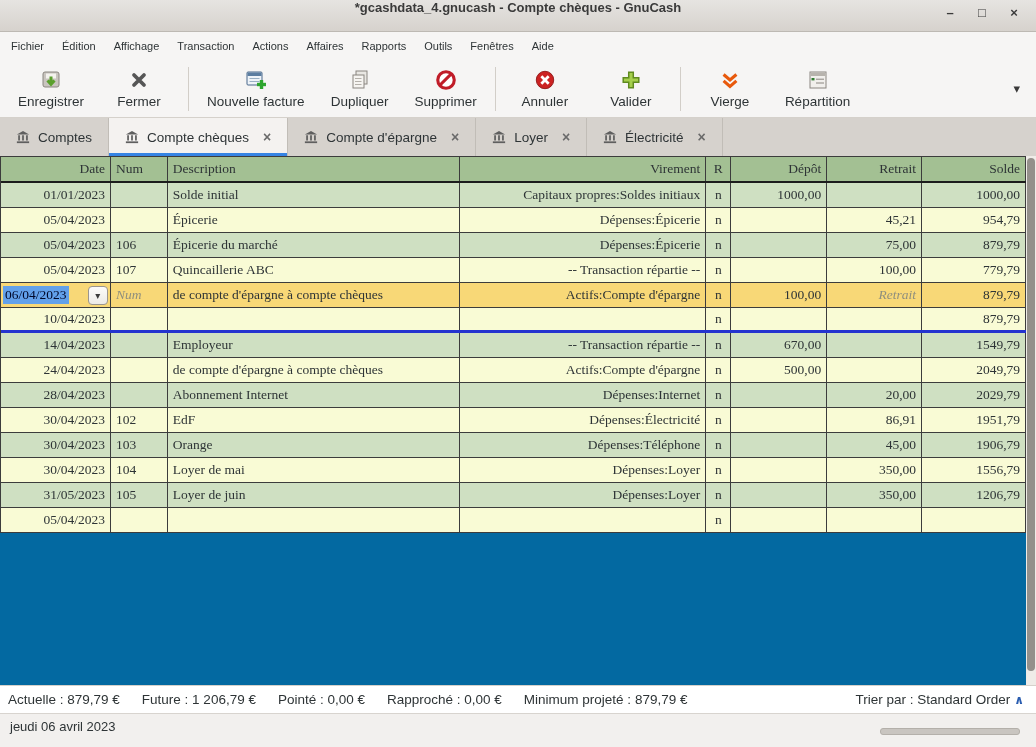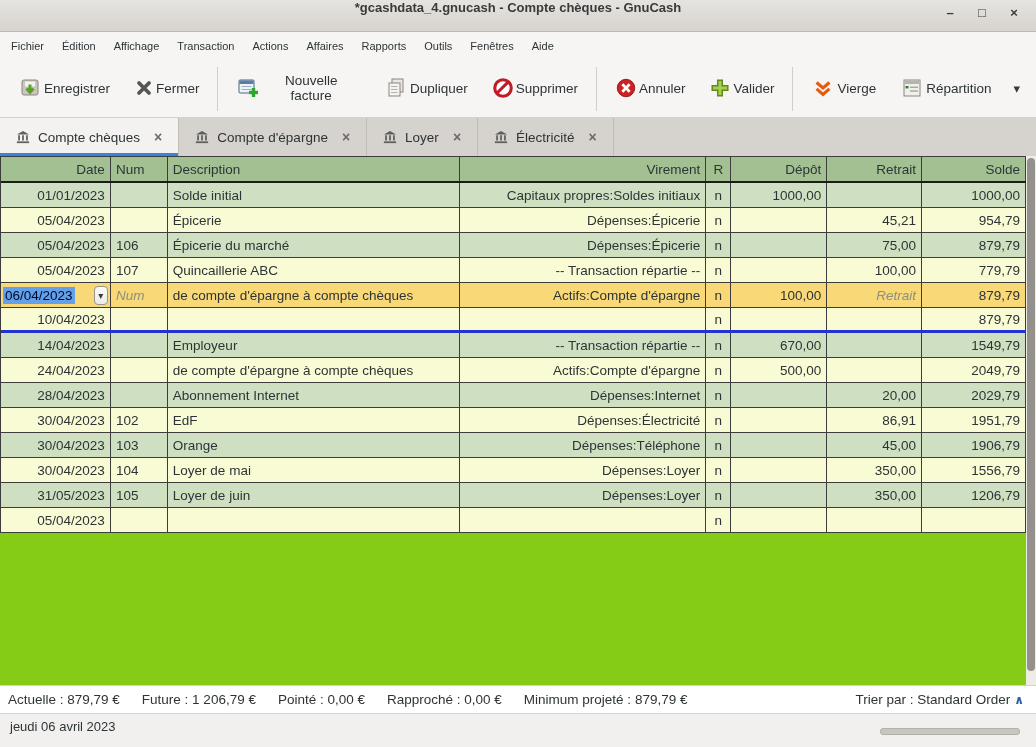--- a/index.html
+++ b/index.html
@@ -15,37 +15,37 @@
   .win-btn { width:28px; height:24px; display:flex; align-items:center; justify-content:center;
     color:#3a3a3a; font-weight:bold; font-size:13px; cursor:default; }
 
   
   .menubar { height:28px; flex:0 0 28px; background:#f6f5f4; display:flex; align-items:center; padding-left:2px; }
   .menu-item { padding:4px 9px; font-size:11px; }
 
   
   .toolbar { height:58px; flex:0 0 58px; background:#f6f5f4; border-bottom:1px solid #d5d1cb;
     display:flex; align-items:center; padding:0 6px; }
-  .tool-btn { display:flex; flex-direction:row; align-items:center; justify-content:center;
+  .tool-btn { display:flex; flex-direction:column; align-items:center; justify-content:center;
     min-width:86px; padding:3px 12px 4px; gap:2px; border:none; background:transparent;
     font-family:inherit; font-size:13.5px; color:#2e3436; }
   .tool-btn .ticon { height:24px; display:flex; align-items:center; justify-content:center; }
   .tool-sep { width:1px; height:44px; background:#d2cec8; margin:0 6px; }
   .tool-overflow { margin-left:auto; padding:0 10px; font-size:13px; color:#3a3a3a; }
 
   
   .tabbar { height:38px; flex:0 0 38px; background:#d6d2cd; display:flex; align-items:stretch; }
   .tab { display:flex; align-items:center; gap:8px; padding:0 16px; position:relative;
     border-right:1px solid #c1bdb7; font-size:13.5px; color:#2e3436; }
   .tab .tclose { color:#6a6a6a; font-weight:bold; font-size:14px; margin-left:6px; }
   .tab.active { background:#f4f2f0;justify-content:space-between; }
   .tab.active::after { content:""; position:absolute; left:0; right:0; bottom:0; height:3px; background:var(--accent); }
 
   
-  .register { flex:1 1 auto; background:#84cc16; display:flex; position:relative; overflow:hidden; }
+  .register { flex:1 1 auto; background:#0369a1; display:flex; position:relative; overflow:hidden;font-family:Liberation Serif, serif; }
   .table { width:1026px; border-left:1px solid #3c3c3c; border-top:1px solid #3c3c3c; height:fit-content; }
   .trow { display:flex; height:25px; border-bottom:1px solid #3c3c3c; }
   .trow.header { height:26px; background:var(--hdr); font-weight:normal; border-bottom:2px solid #1c1c1c; }
   .trow.green { background:var(--rowg); }
   .trow.yellow { background:var(--rowy); }
   .trow.selected { background:var(--rowsel); }
   .trow.blue-divider { border-bottom:3px solid var(--divider); }
   .cell { border-right:1px solid #3c3c3c; display:flex; align-items:center; padding:0 5px;
     white-space:nowrap; overflow:hidden; font-size:13.5px; }
   .c-date { width:110px; justify-content:flex-end; }
@@ -202,20 +202,32 @@
             <line x1="10" y1="11.2" x2="18" y2="11.2" stroke="#8a8680"></line>
             <line x1="10" y1="15" x2="18" y2="15" stroke="#8a8680"></line>
           </svg>
         </span>
         <span>Répartition</span>
       </button>
       <span class="tool-overflow">▾</span>
     </div>
 
   <div class="tabbar" id="tabbar">
+      <div class="tab">
+        <span style="display: flex;">
+          <svg width="14" height="14" viewBox="0 0 16 16">
+            <path d="M8 1 L15 5 H1 Z" fill="#5f5f5f"></path>
+            <rect x="2.5" y="6" width="2" height="6" fill="#5f5f5f"></rect>
+            <rect x="7" y="6" width="2" height="6" fill="#5f5f5f"></rect>
+            <rect x="11.5" y="6" width="2" height="6" fill="#5f5f5f"></rect>
+            <rect x="1" y="13" width="14" height="2" fill="#5f5f5f"></rect>
+          </svg>
+        </span>
+        <span>Comptes</span>
+      </div>
       <div class="tab active">
         <span style="display: flex;">
           <svg width="14" height="14" viewBox="0 0 16 16">
             <path d="M8 1 L15 5 H1 Z" fill="#5f5f5f"></path>
             <rect x="2.5" y="6" width="2" height="6" fill="#5f5f5f"></rect>
             <rect x="7" y="6" width="2" height="6" fill="#5f5f5f"></rect>
             <rect x="11.5" y="6" width="2" height="6" fill="#5f5f5f"></rect>
             <rect x="1" y="13" width="14" height="2" fill="#5f5f5f"></rect>
           </svg>
         </span>

